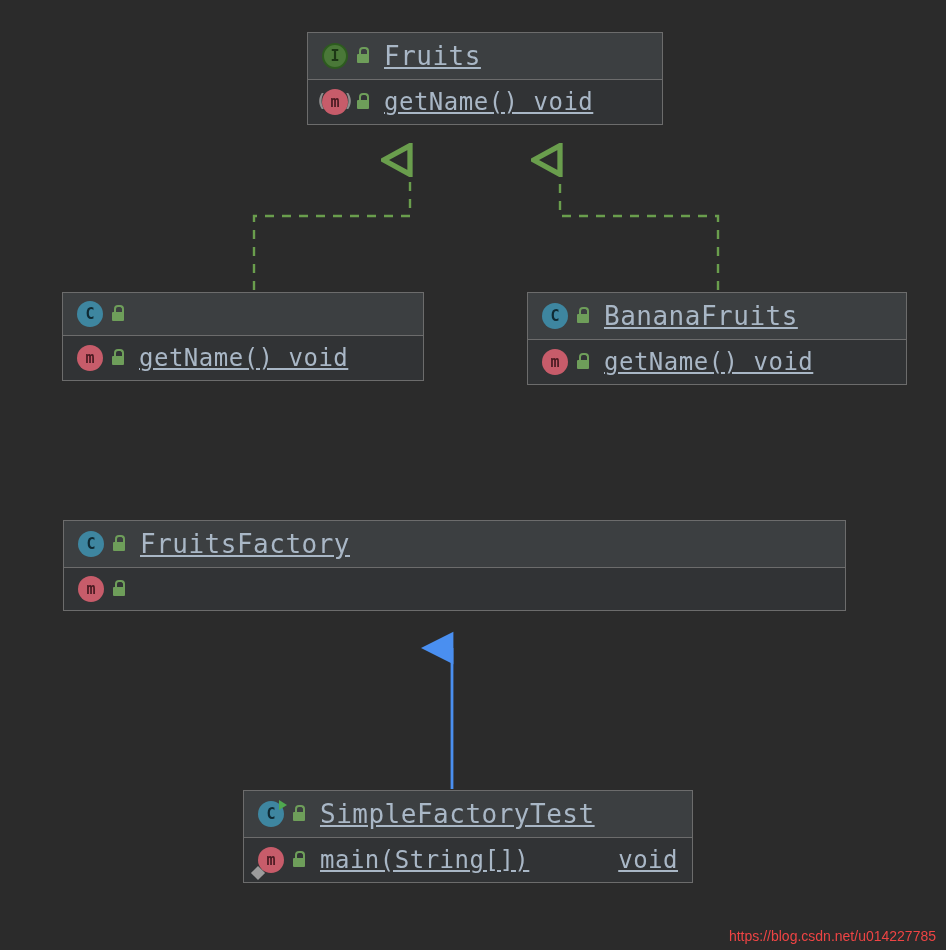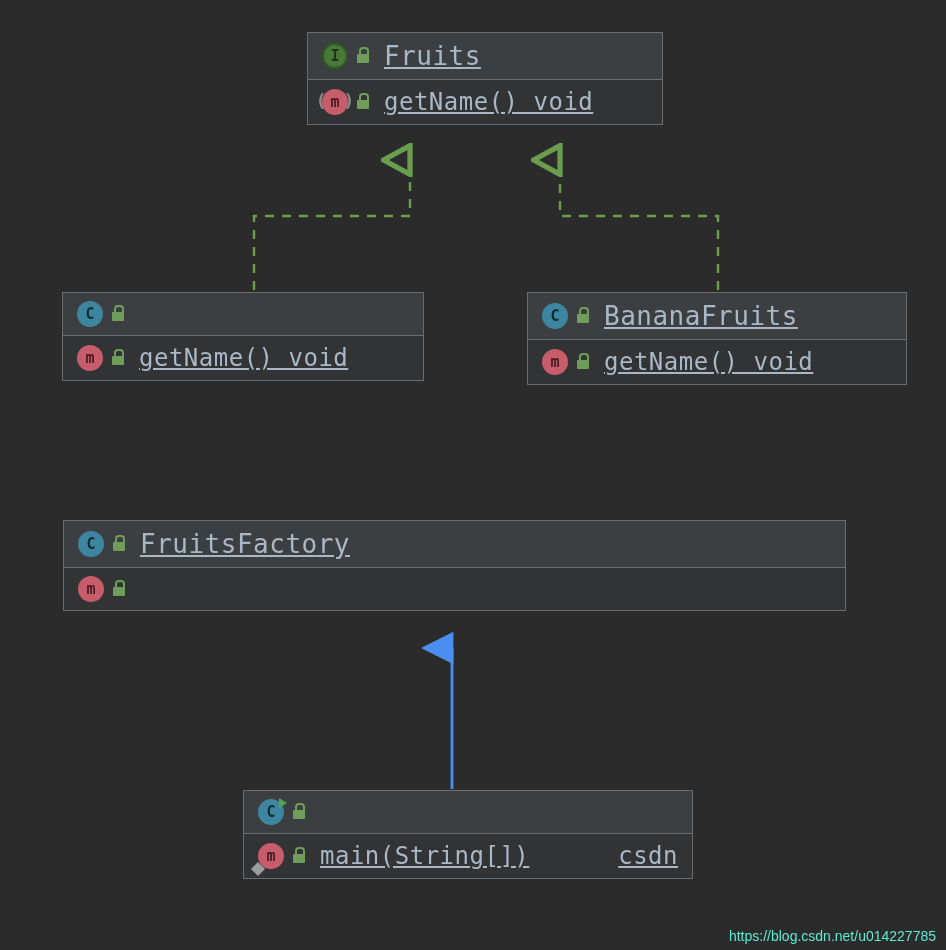--- a/index.html
+++ b/index.html
@@ -66,21 +66,21 @@
   }
   .lock::after {
     content:""; position:absolute; top:-2px; left:3px; width:6px; height:6px;
     border:2px solid #6e9e5a; border-bottom:none; border-radius:4px 4px 0 0;
   }
 
   svg.conn { position:absolute; left:0; top:0; width:946px; height:950px; pointer-events:none; }
 
   .watermark {
     position:absolute; right:10px; bottom:6px;
-    color:#5eead4; font-size:14px; font-family: Arial, sans-serif;
+    color:#ef4444; font-size:14px; font-family: Arial, sans-serif;
   }
 </style>
 </head>
 <body>
 
 <div class="canvas">
 
   <svg class="conn">
     <defs>
       <marker id="tri-green" markerWidth="14" markerHeight="14" refX="7" refY="12" orient="auto">
@@ -142,25 +142,26 @@
     <div class="row member-row">
       <span class="badge badge-m">m</span>
       <span class="lock"></span>
     </div>
   </div>
 
   <div class="box" style="left:243px; top:790px; width:450px;">
     <div class="row title-row">
       <span class="badge badge-Cr run">C</span>
       <span class="lock"></span>
+      <span class="txt">SimpleFactoryTest</span>
     </div>
     <div class="row member-row">
       <span class="badge badge-m static-mark">m</span>
       <span class="lock"></span>
       <span class="txt between">
         <span>main(String[])</span>
-        <span class="ret">csdn</span>
+        <span class="ret">void</span>
       </span>
     </div>
   </div>
 
   <div class="watermark">https://blog.csdn.net/u014227785</div>
 </div>
 
 </body></html>

